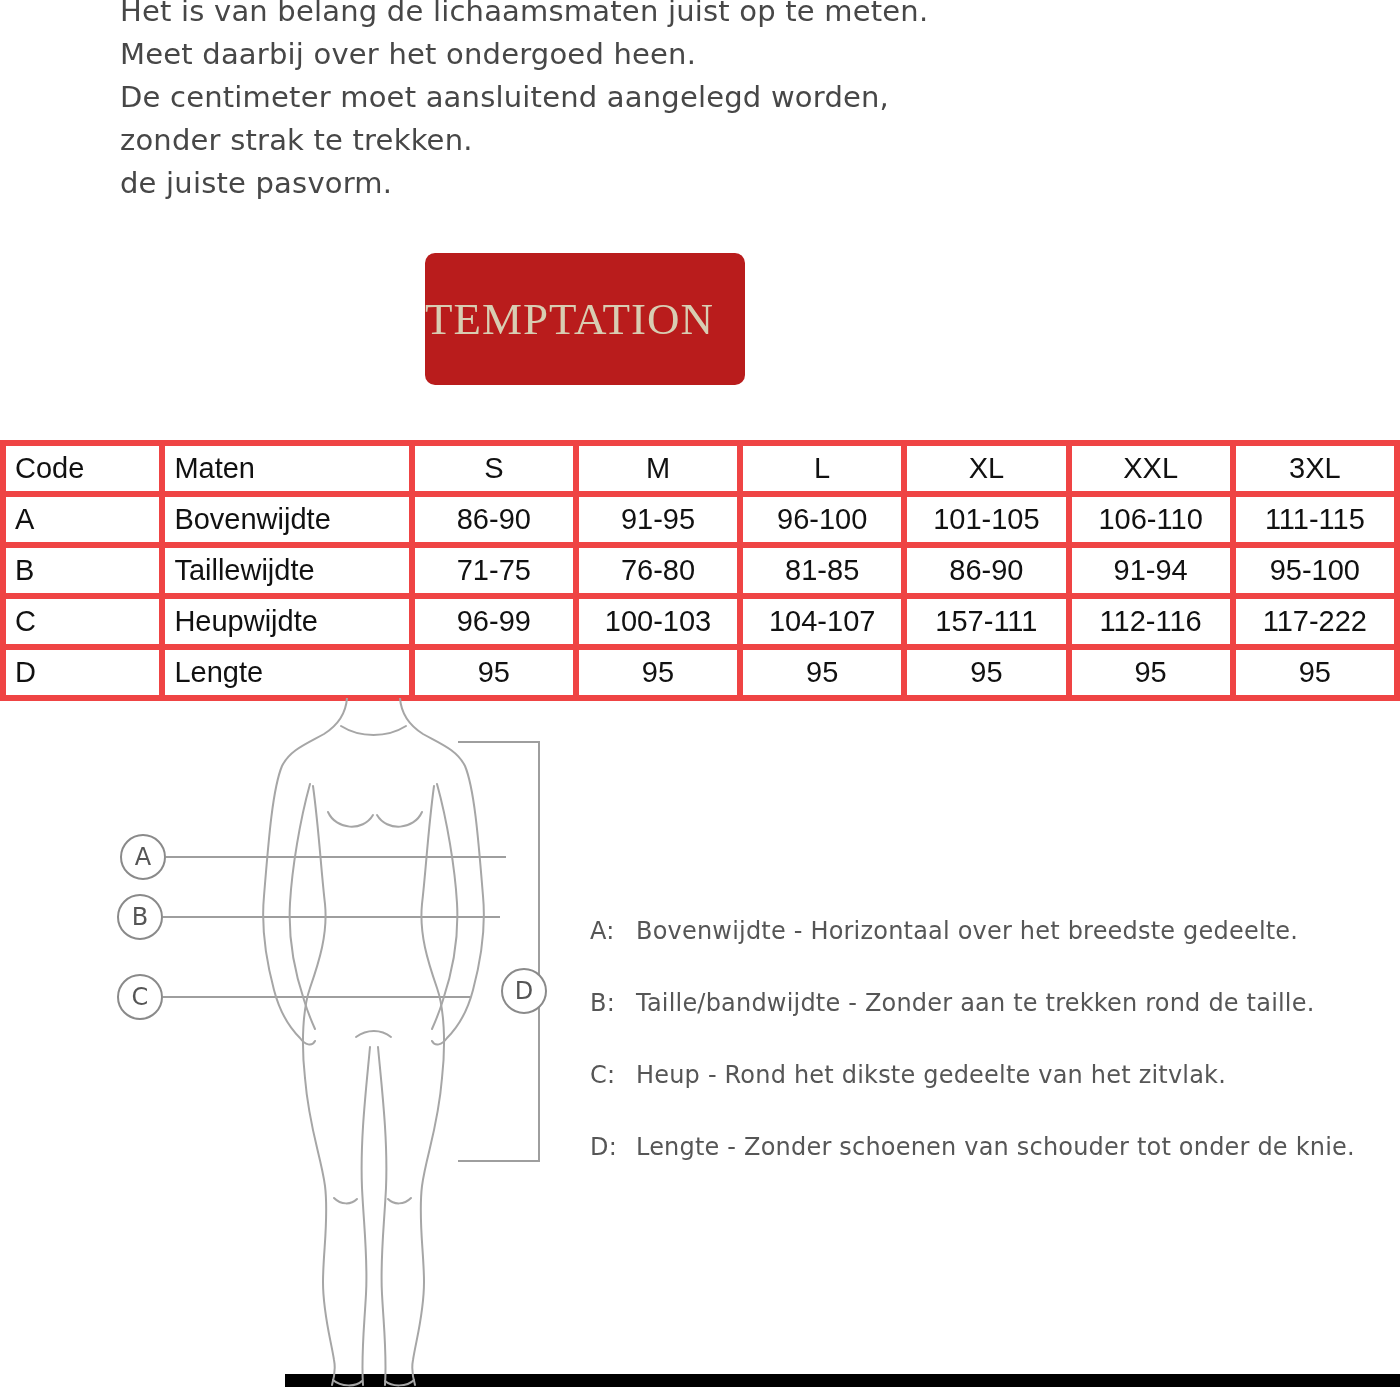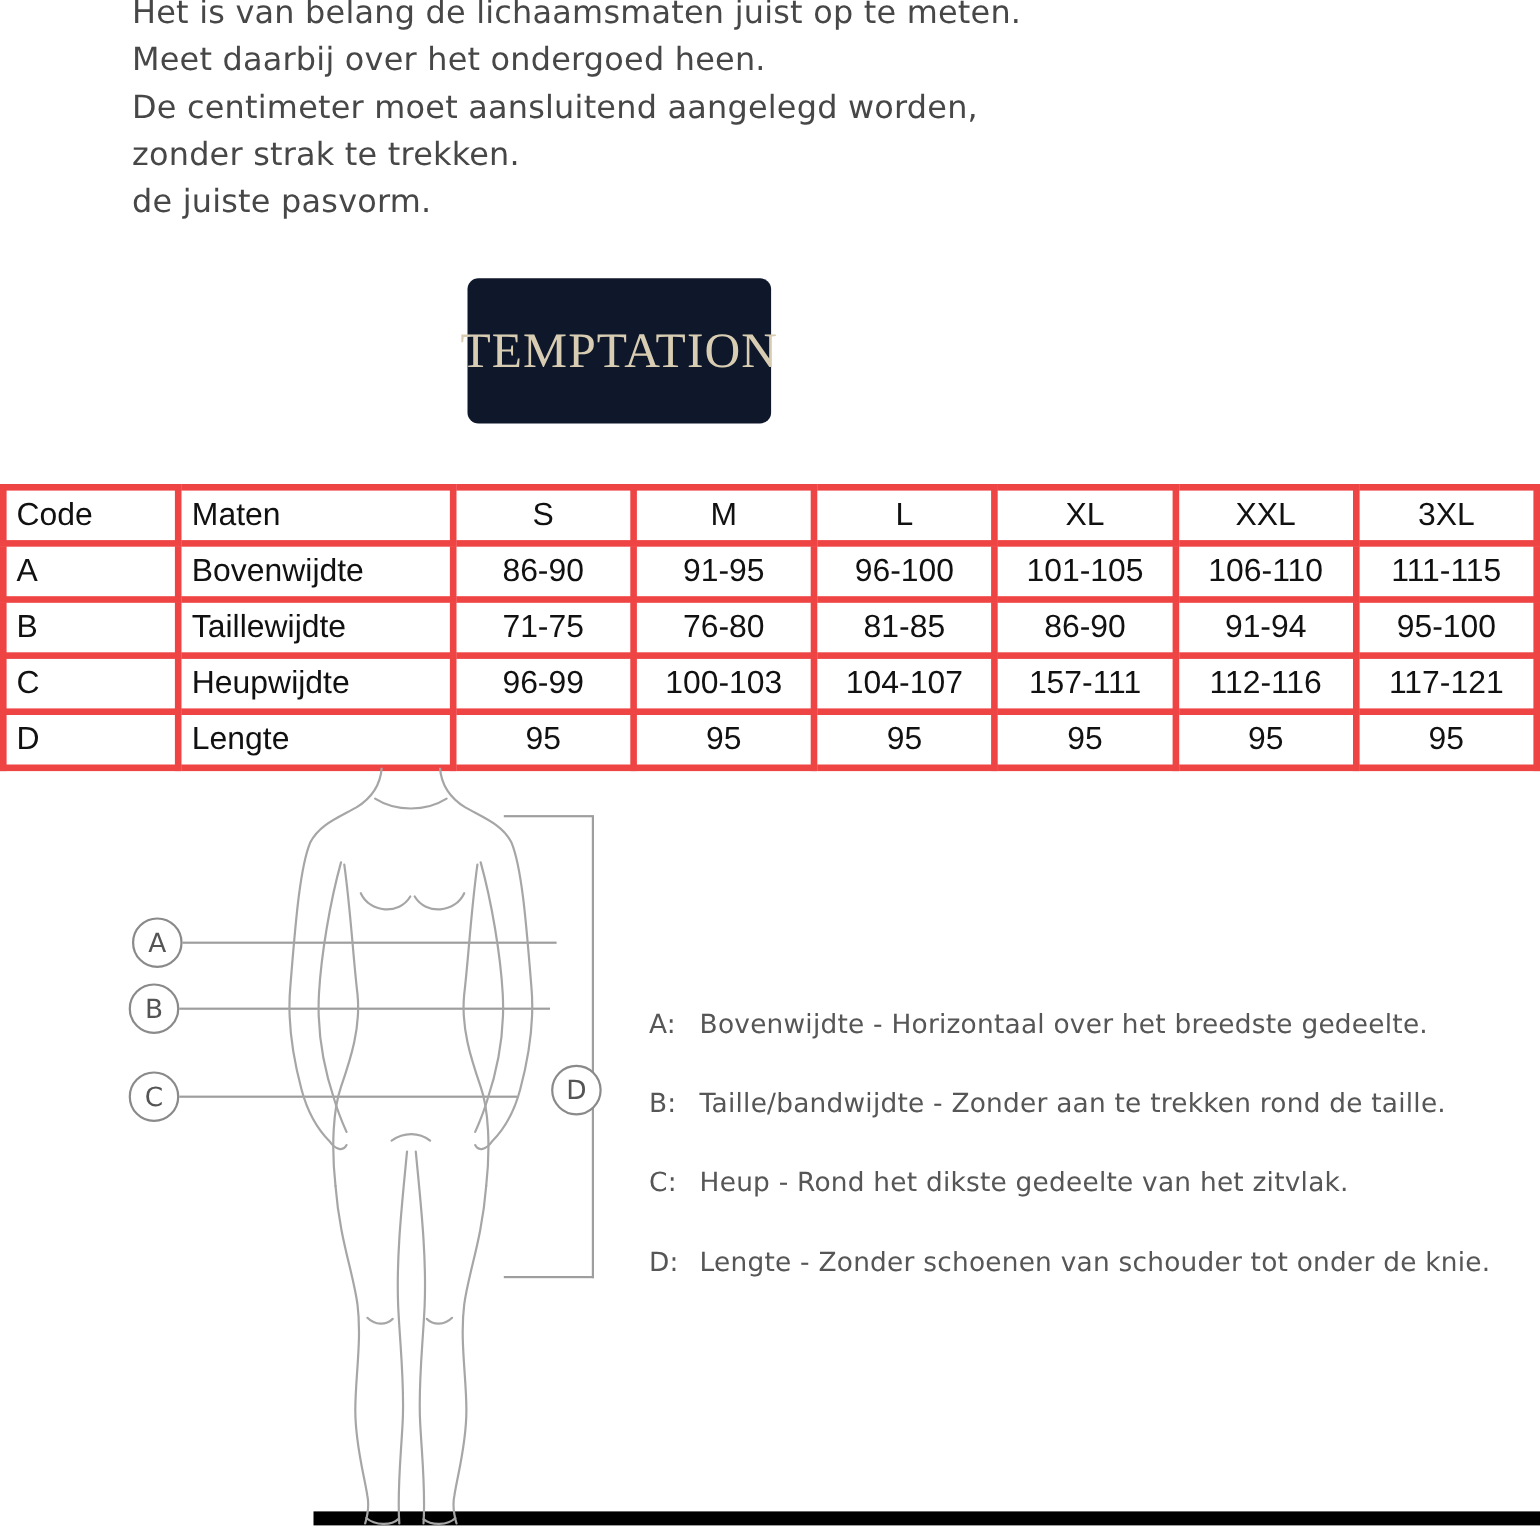--- a/index.html
+++ b/index.html
@@ -23,27 +23,26 @@
     line-height: 43px;
     color: #474747;
     letter-spacing: 0.2px;
   }
 
   
   .logo-box {
     position: absolute;
     left: 425px;
     top: 253px;
-    width: 276px;
+    width: 320px;
     height: 132px;
-    background: #0f172a;
+    background: #b91c1c;
     border-radius: 10px;
     display: flex;
     align-items: center;
-    justify-content: center;
   }
   .logo-text {
     font-family: "Liberation Serif", "DejaVu Serif", serif;
     font-size: 45px;
     letter-spacing: 1px;
     color: #d8cdb2;
     font-weight: 400;
   }
 
   
@@ -171,21 +170,21 @@
         <td>95-100</td>
       </tr>
       <tr>
         <td class="al">C</td>
         <td class="al">Heupwijdte</td>
         <td>96-99</td>
         <td>100-103</td>
         <td>104-107</td>
         <td>157-111</td>
         <td>112-116</td>
-        <td>117-121</td>
+        <td>117-222</td>
       </tr>
       <tr>
         <td class="al">D</td>
         <td class="al">Lengte</td>
         <td>95</td>
         <td>95</td>
         <td>95</td>
         <td>95</td>
         <td>95</td>
         <td>95</td>

